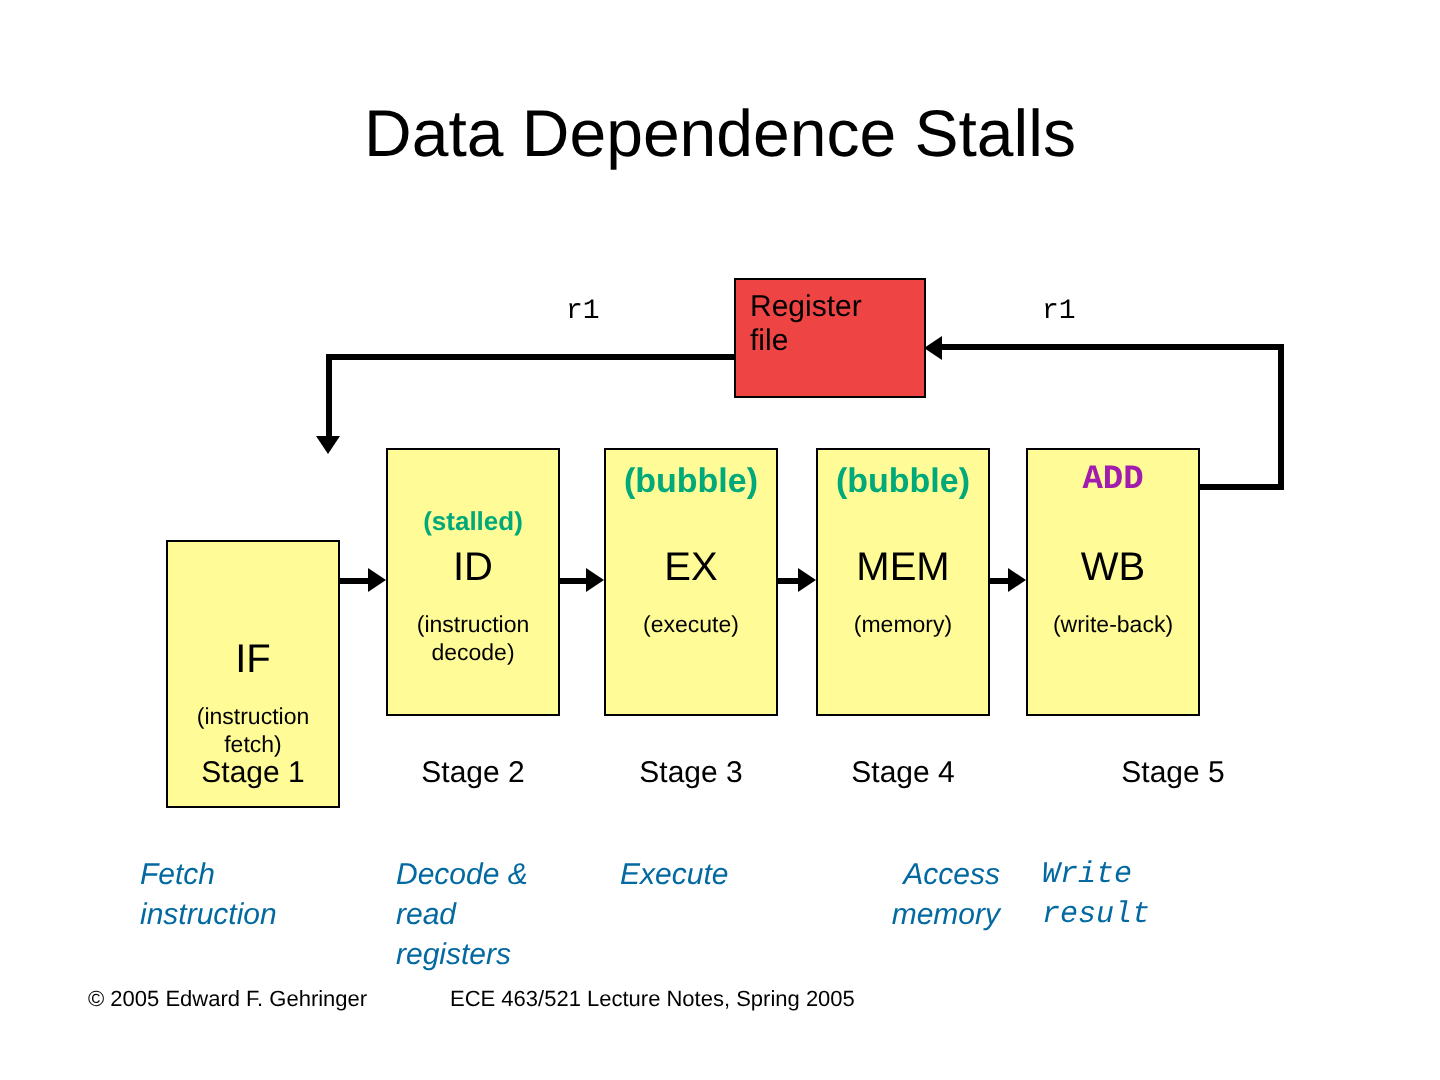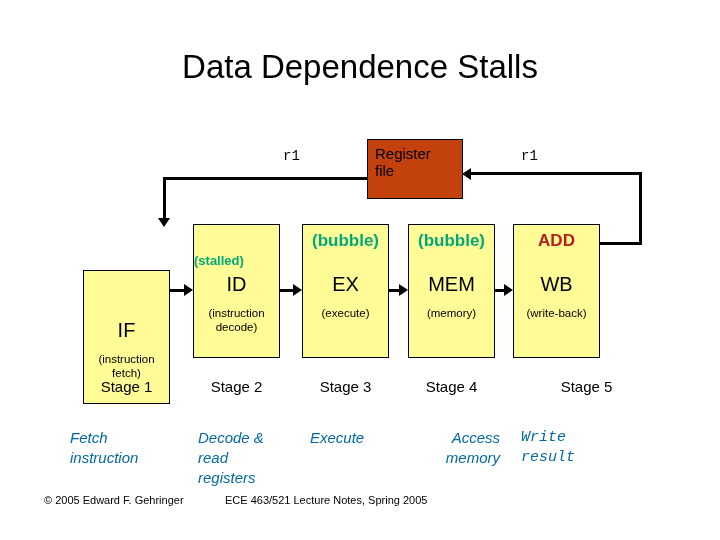--- a/index.html
+++ b/index.html
@@ -34,21 +34,21 @@
     white-space: nowrap;
   }
 
   
   .regfile {
     position: absolute;
     left: 367px;
     top: 139px;
     width: 96px;
     height: 60px;
-    background: #c2410c;
+    background: #ef4444;
     border: 1px solid #000000;
     box-sizing: border-box;
     font-size: 15px;
     line-height: 17px;
     padding: 5px 0 0 7px;
     color: #000;
   }
 
   
   .r1-label {
@@ -104,20 +104,21 @@
     top: 6px;
     text-align: center;
     font-size: 17px;
     font-weight: bold;
     white-space: nowrap;
   }
   .stage-box .sub-note {
     position: absolute;
     left: 0; right: 0;
     top: 28px;
+    text-align: center;
     font-size: 13px;
     font-weight: bold;
     white-space: nowrap;
   }
   .stage-box .stage-name {
     position: absolute;
     left: 0; right: 0;
     top: 48px;
     text-align: center;
     font-size: 20px;
@@ -245,21 +246,21 @@
   </div>
 
   <div class="stage-box col-4">
     <div class="top-note" style="color: rgb(0, 169, 122);">(bubble)</div>
     <div class="sub-note" style="color: rgb(0, 169, 122);"></div>
     <div class="stage-name">MEM</div>
     <div class="stage-desc">(memory)</div>
   </div>
 
   <div class="stage-box col-5">
-    <div class="top-note" style="color: #b91c1c;">ADD</div>
+    <div class="top-note" style="color: #a21caf; font-family: Liberation Mono, monospace;">ADD</div>
     <div class="sub-note" style="color: rgb(0, 169, 122);"></div>
     <div class="stage-name">WB</div>
     <div class="stage-desc">(write-back)</div>
   </div>
 
   <div class="hop hop1"></div>
   <div class="hop-head hop1h"></div>
   <div class="hop hop2"></div>
   <div class="hop-head hop2h"></div>
   <div class="hop hop3"></div>

